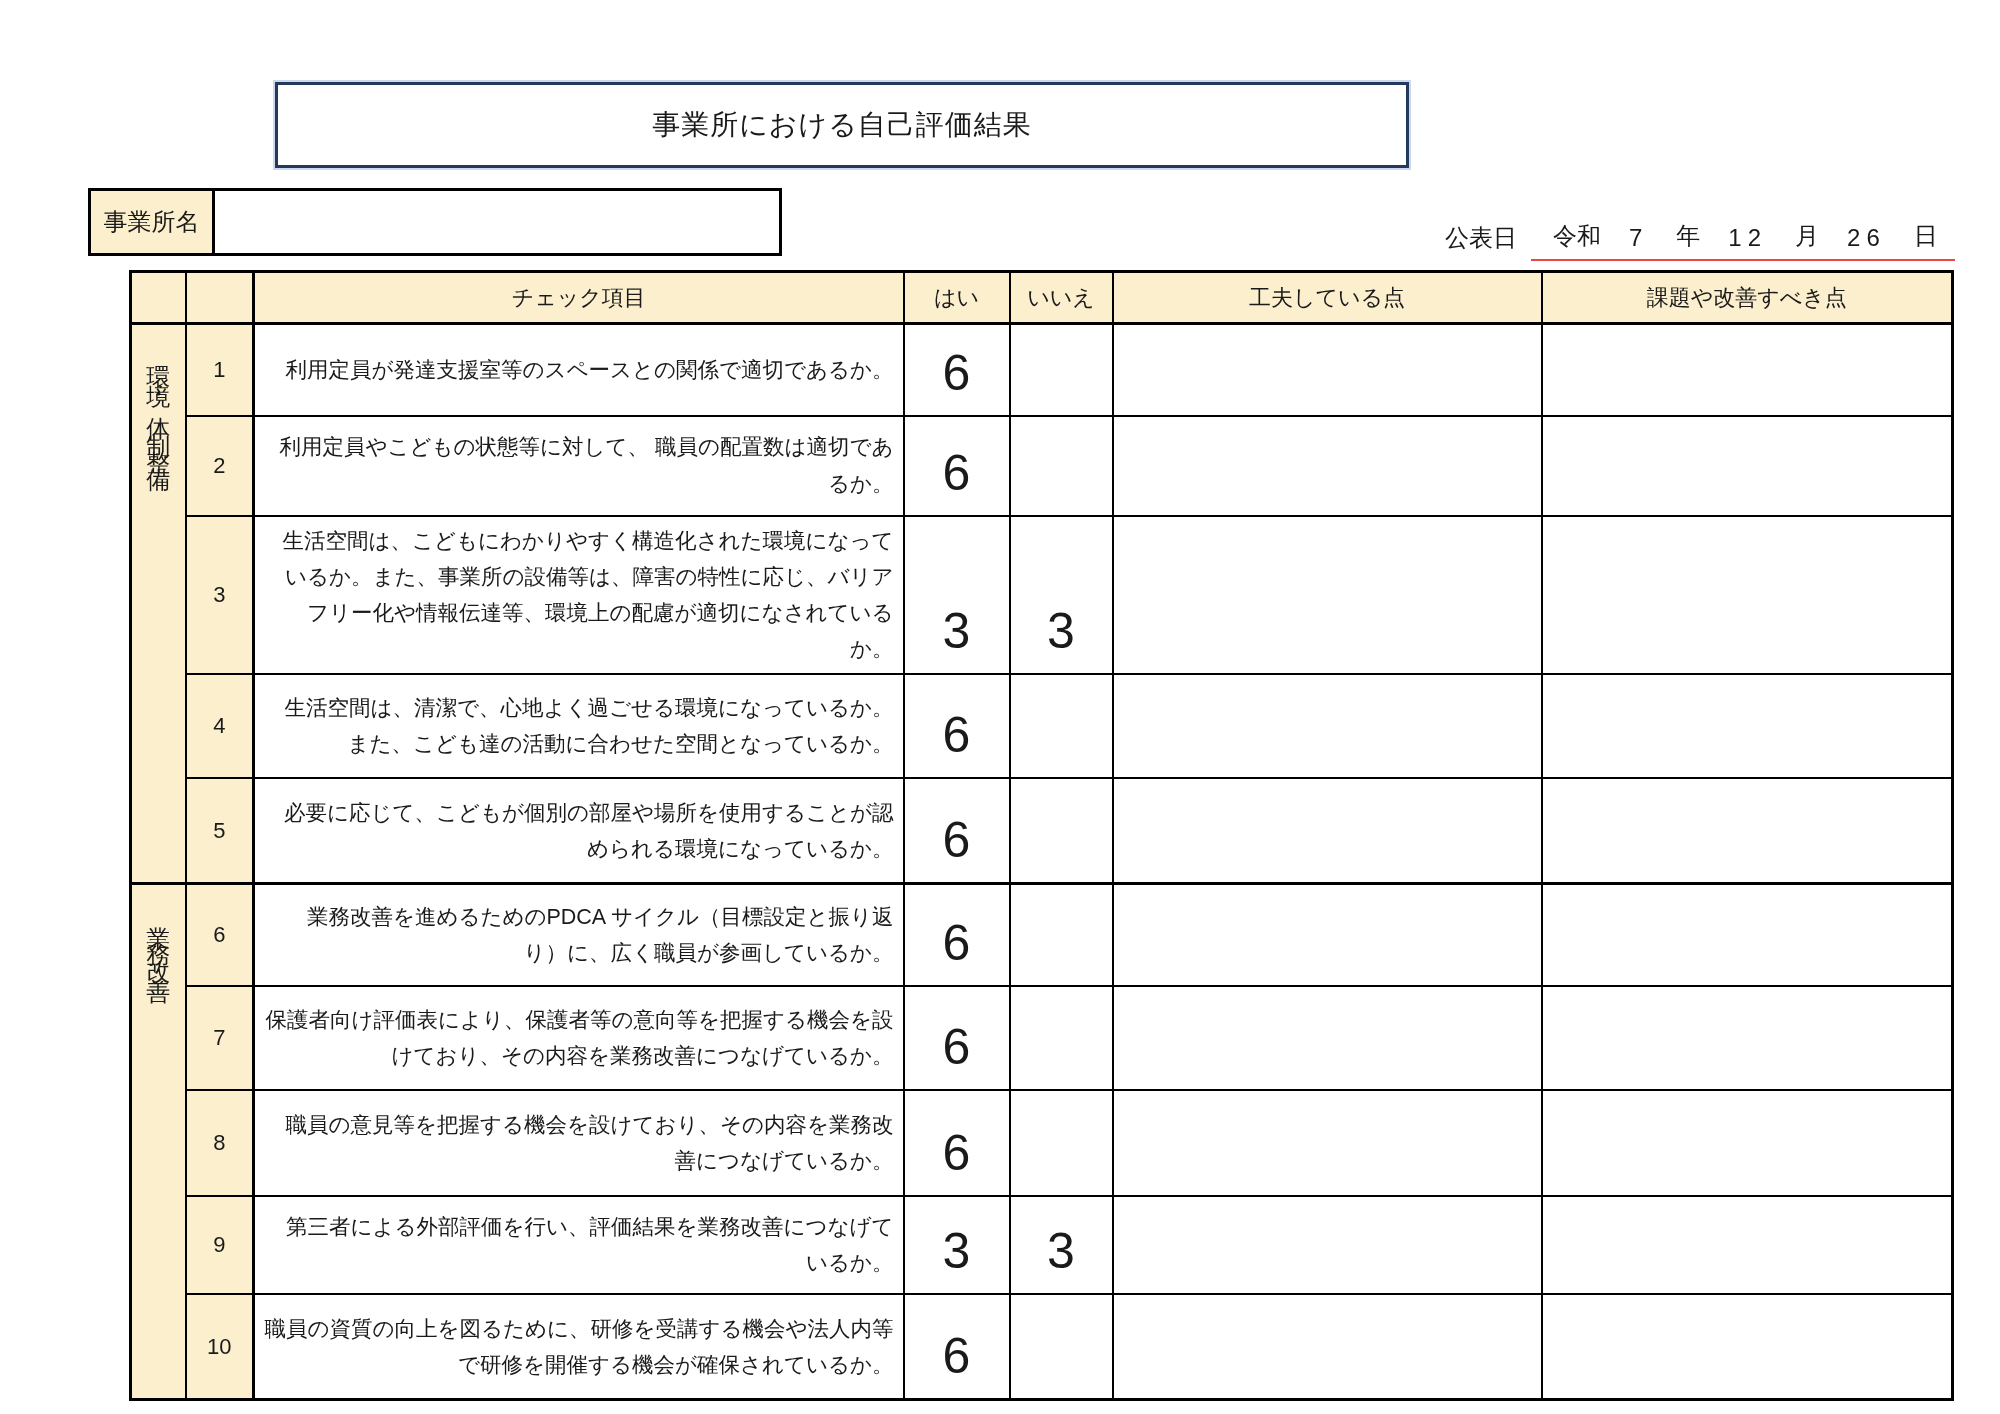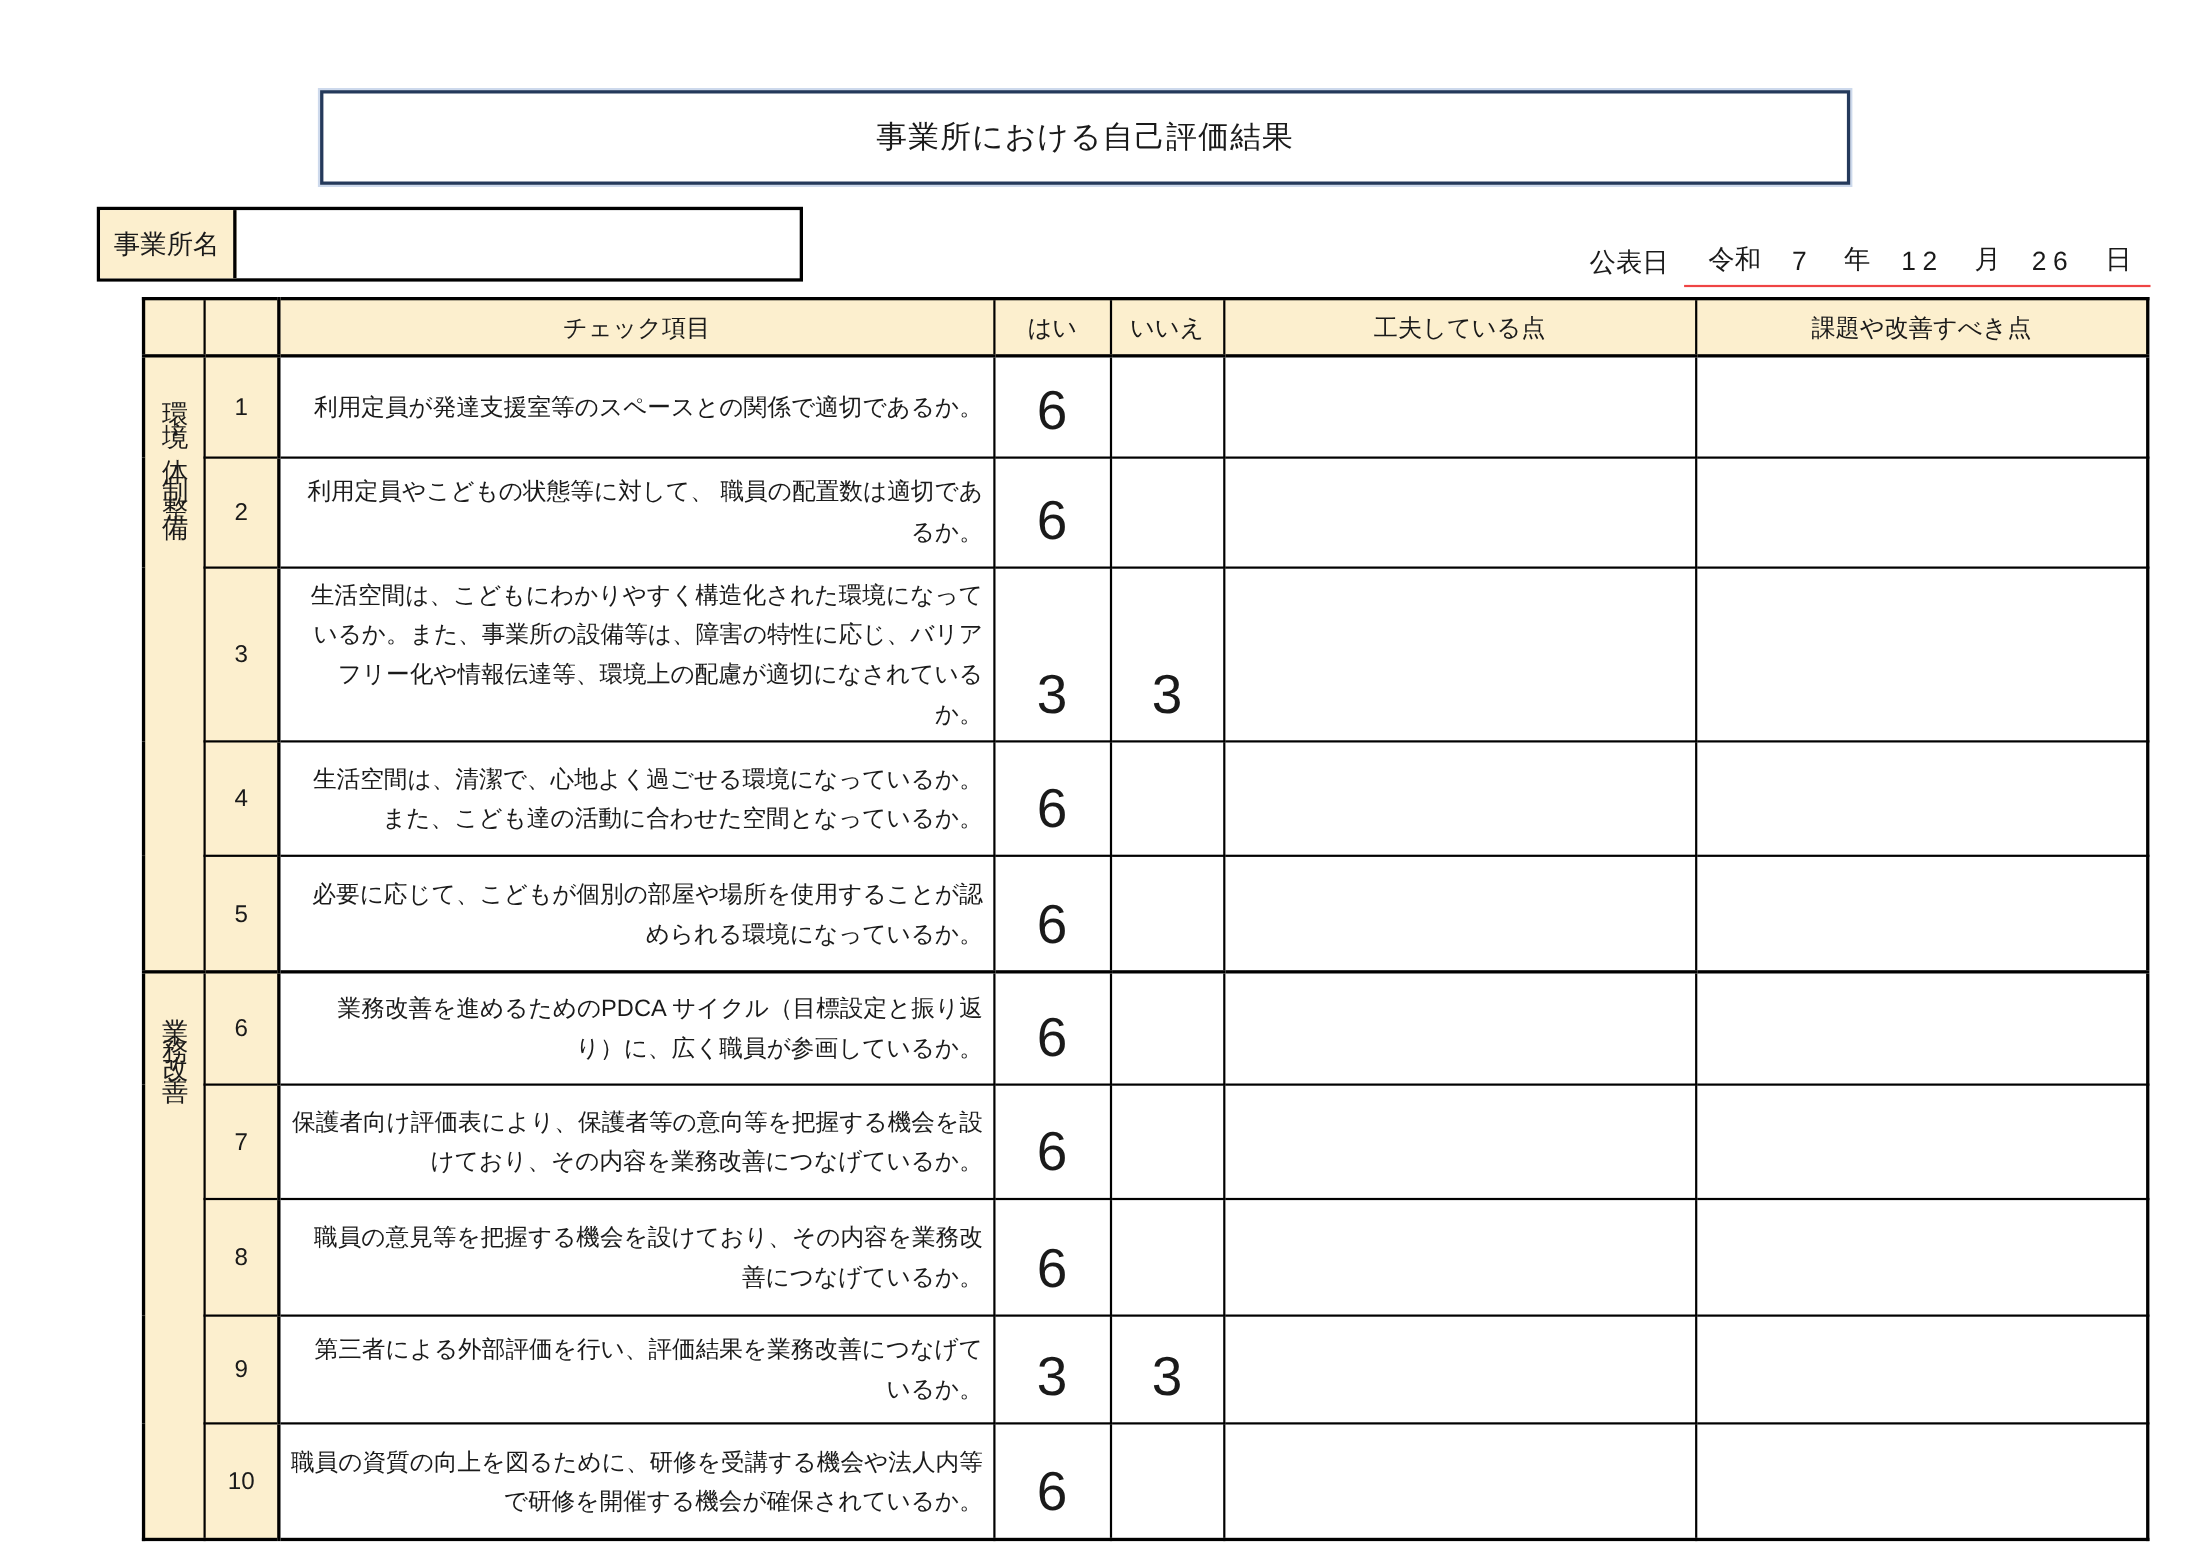--- a/index.html
+++ b/index.html
@@ -9,34 +9,34 @@
     font-family: "Liberation Sans", sans-serif;
     color: #1a1a1a;
     position: relative;
     overflow: hidden;
   }
   .page { position: absolute; inset: 0; background: #ffffff; }
 
   
   .title-box {
     position: absolute;
-    left: 291px; top: 82px;
-    width: 1391px; height: 86px;
+    left: 275px; top: 82px;
+    width: 1134px; height: 86px;
     border: 3px solid #24395B;
     box-shadow: 0 0 0 2px #cdd9ec;
     background: #ffffff;
     display: flex; align-items: center; justify-content: center;
   }
   .title-box span { font-size: 28px; letter-spacing: 1px; }
 
   
   .office-box {
     position: absolute;
     left: 88px; top: 188px;
-    width: 642px; height: 68px;
+    width: 694px; height: 68px;
     border: 3px solid #000;
     display: flex;
     background: #fff;
   }
   .office-label {
     width: 124px;
     background: #FCEFCE;
     border-right: 3px solid #000;
     display: flex; align-items: center; justify-content: center;
     font-size: 24px;

